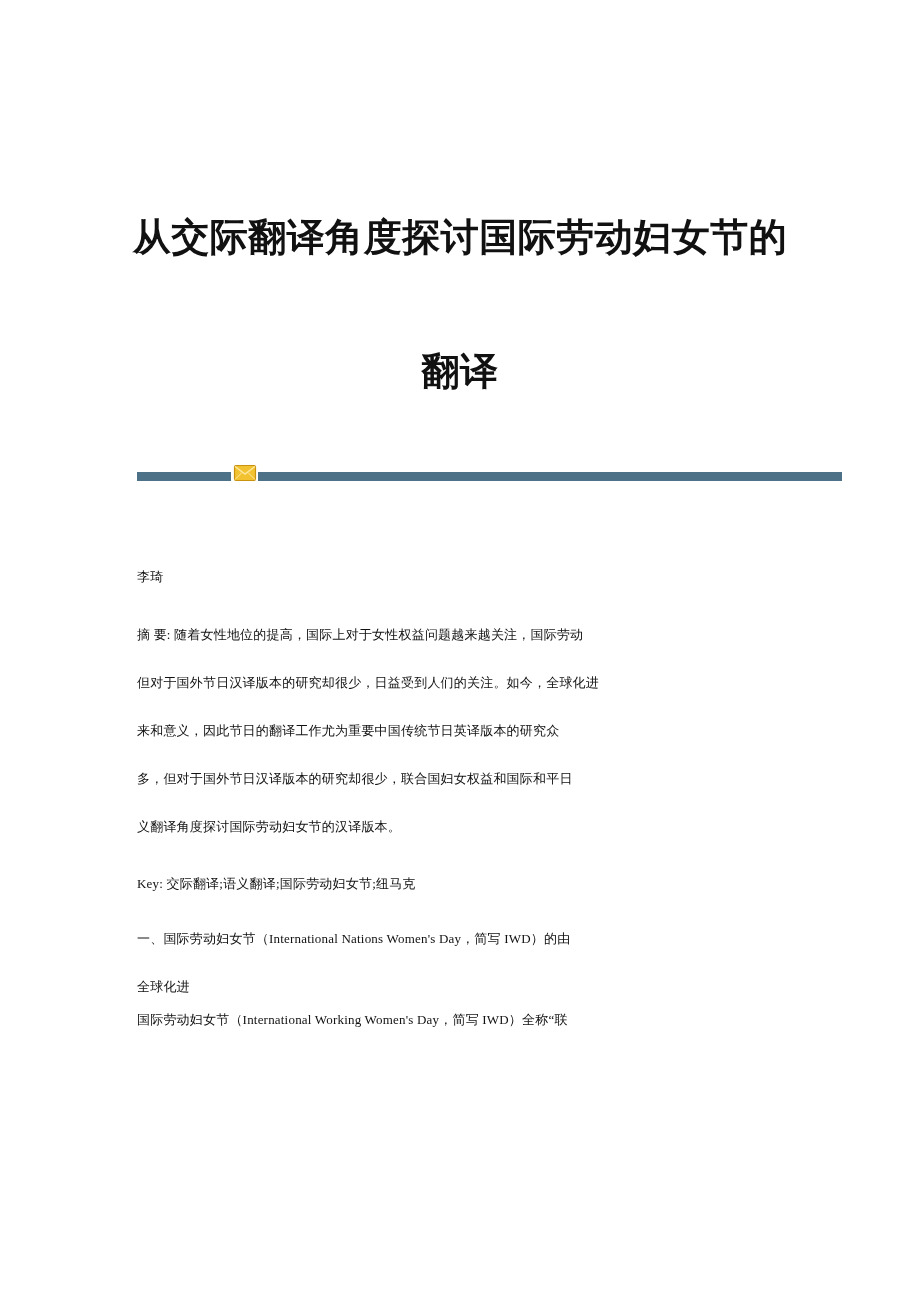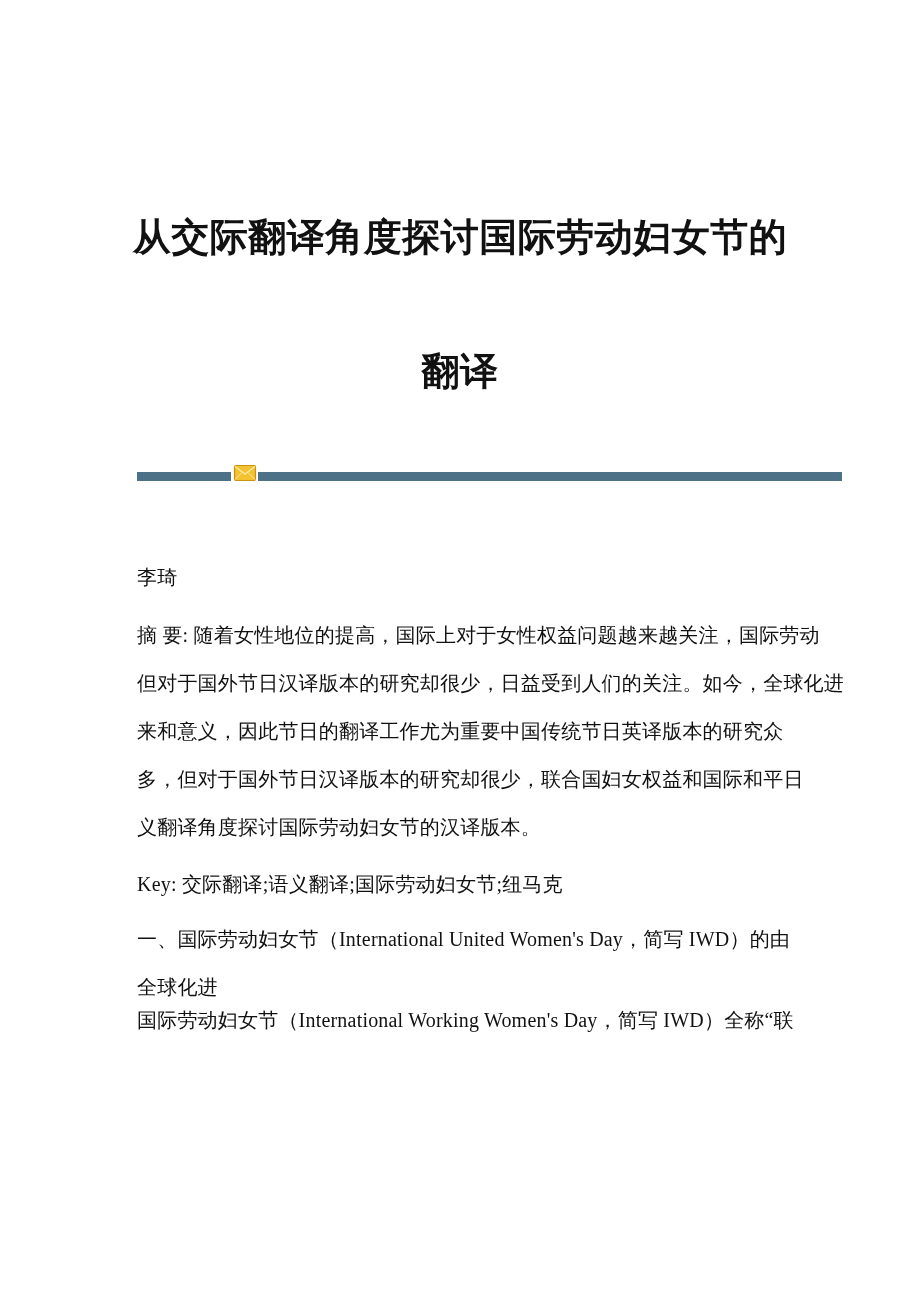--- a/index.html
+++ b/index.html
@@ -43,21 +43,21 @@
     left: 233px;
     top: 462px;
     width: 24px;
     height: 21px;
   }
 
   .text-block {
     position: absolute;
     left: 137px;
     width: 660px;
-    font-size: 20px;
+    font-size: 13px;
     line-height: 48px;
     letter-spacing: 0.2px;
     white-space: nowrap;
   }
   .author-block   { top: 553px; }
   .abstract-block { top: 611px; }
   .keywords-block { top: 860px; }
   .heading-block  { top: 915px; }
   .body-block     { top: 996px; }
 </style>
@@ -84,21 +84,21 @@
     <div>摘 要: 随着女性地位的提高，国际上对于女性权益问题越来越关注，国际劳动</div>
     <div>但对于国外节日汉译版本的研究却很少，日益受到人们的关注。如今，全球化进</div>
     <div>来和意义，因此节日的翻译工作尤为重要中国传统节日英译版本的研究众</div>
     <div>多，但对于国外节日汉译版本的研究却很少，联合国妇女权益和国际和平日</div>
     <div>义翻译角度探讨国际劳动妇女节的汉译版本。</div>
   </div>
 
   <div class="text-block keywords-block">Key: 交际翻译;语义翻译;国际劳动妇女节;纽马克</div>
 
   <div class="text-block heading-block">
-    <div>一、国际劳动妇女节（International United Women's Day，简写 IWD）的由</div>
+    <div>一、国际劳动妇女节（International Nations Women's Day，简写 IWD）的由</div>
     <div>全球化进</div>
   </div>
 
   <div class="text-block body-block">
     <div>国际劳动妇女节（International Working Women's Day，简写 IWD）全称“联</div>
   </div>
 
 </div>
 
 </body></html>

